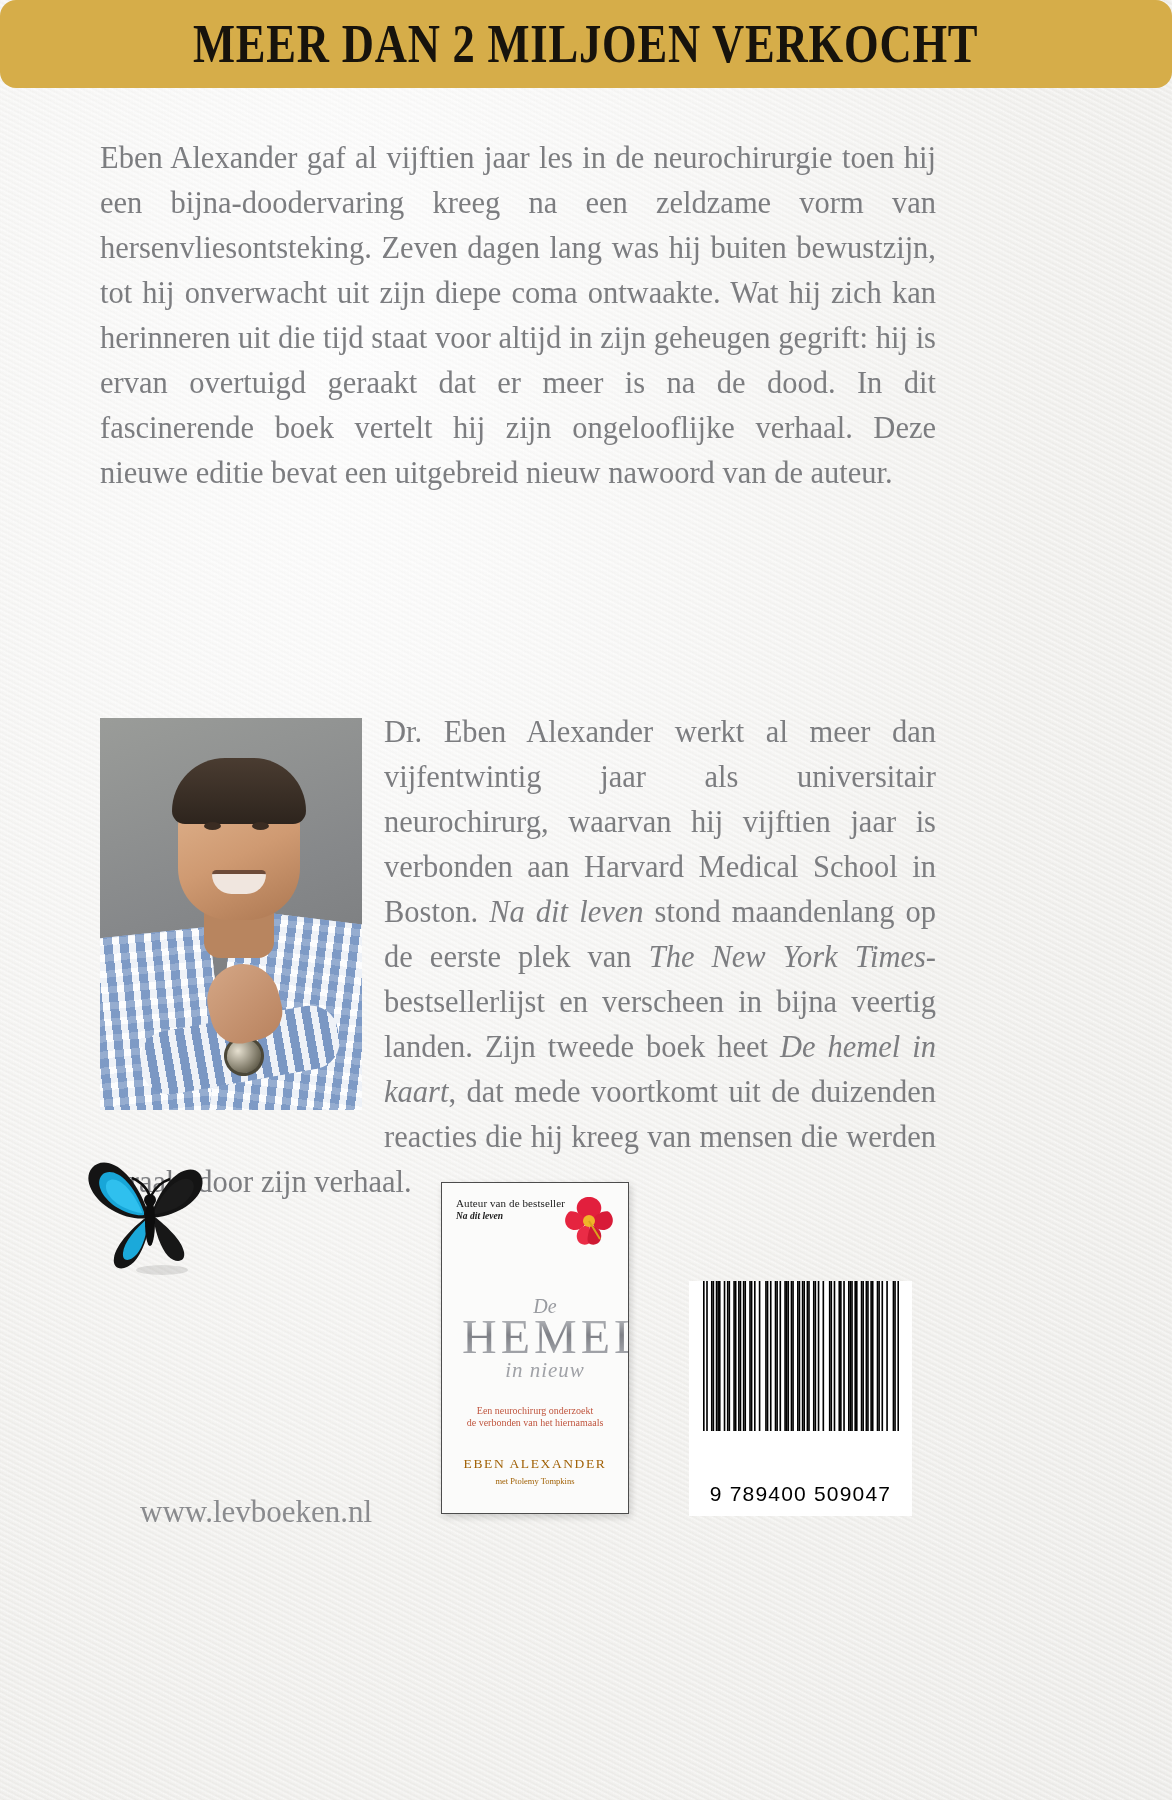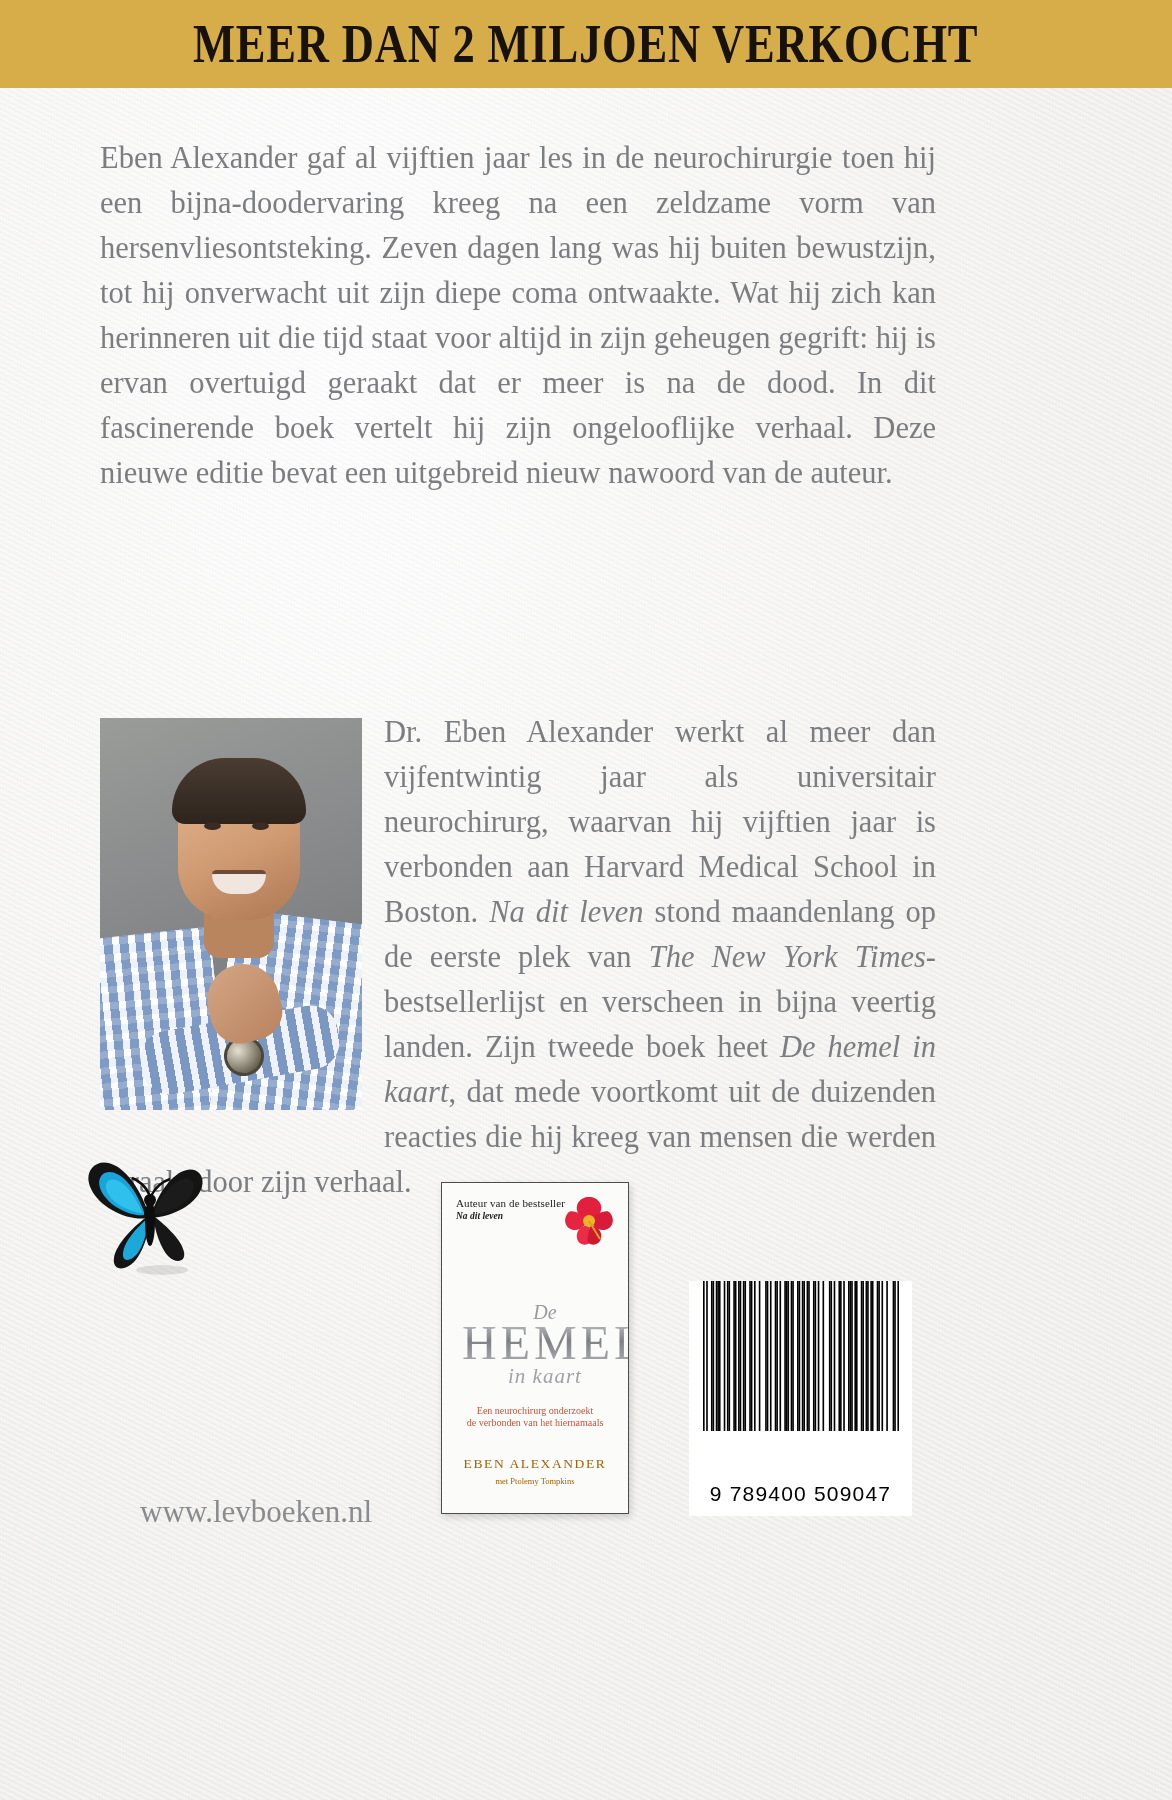--- a/index.html
+++ b/index.html
@@ -31,20 +31,21 @@
   
   .banner {
     position: absolute;
     left: 0; top: 0;
     width: 1172px;
     height: 88px;
     background: #d6ad49;
     display: flex;
     align-items: center;
     justify-content: center;
+    border-radius: 16px;
   }
   .banner-text {
     font-family: "Liberation Serif", serif;
     font-weight: bold;
     font-size: 45px;
     letter-spacing: 0.8px;
     color: #17130c;
     white-space: nowrap;
     transform: scaleY(1.22) scaleX(0.99);
     transform-origin: center;
@@ -227,21 +228,21 @@
     line-height: 13px;
   }
   .thumb-flower {
     position: absolute;
     right: 8px; top: 6px;
     width: 62px; height: 62px;
   }
   .thumb-title {
     position: absolute;
     left: 0; right: 0;
-    top: 118px;
+    top: 112px;
     text-align: center;
     color: #8e9096;
     padding-left: 20px;
   }
   .tt-de {
     font-size: 20px;
     font-style: italic;
     line-height: 22px;
     color: #9a9ca1;
   }
@@ -398,21 +399,21 @@
           <path d="M20 42 C16 50 22 58 30 55 C35 53 32 44 31 36 C31 36 24 36 20 42 Z" fill="#ea2c46"></path>
           <path d="M42 42 C46 50 40 58 32 55 C27 53 31 44 32 36 C32 36 38 36 42 42 Z" fill="#cf1932"></path>
           <circle cx="31" cy="32" r="6" fill="#f0b429"></circle>
           <path d="M31 32 L42 50" stroke="#d9a31e" stroke-width="2" fill="none"></path>
         </g>
       </svg>
     </div>
     <div class="thumb-title">
       <div class="tt-de">De</div>
       <div class="tt-hemel">HEMEL</div>
-      <div class="tt-inkaart">in kaart</div>
+      <div class="tt-inkaart">in nieuw</div>
     </div>
     <div class="thumb-sub">
       <div>Een neurochirurg onderzoekt</div>
       <div>de verbonden van het hiernamaals</div>
     </div>
     <div class="thumb-author">
       <div class="ta-name">EBEN ALEXANDER</div>
       <div class="ta-with">met Ptolemy Tompkins</div>
     </div>
   </div>

